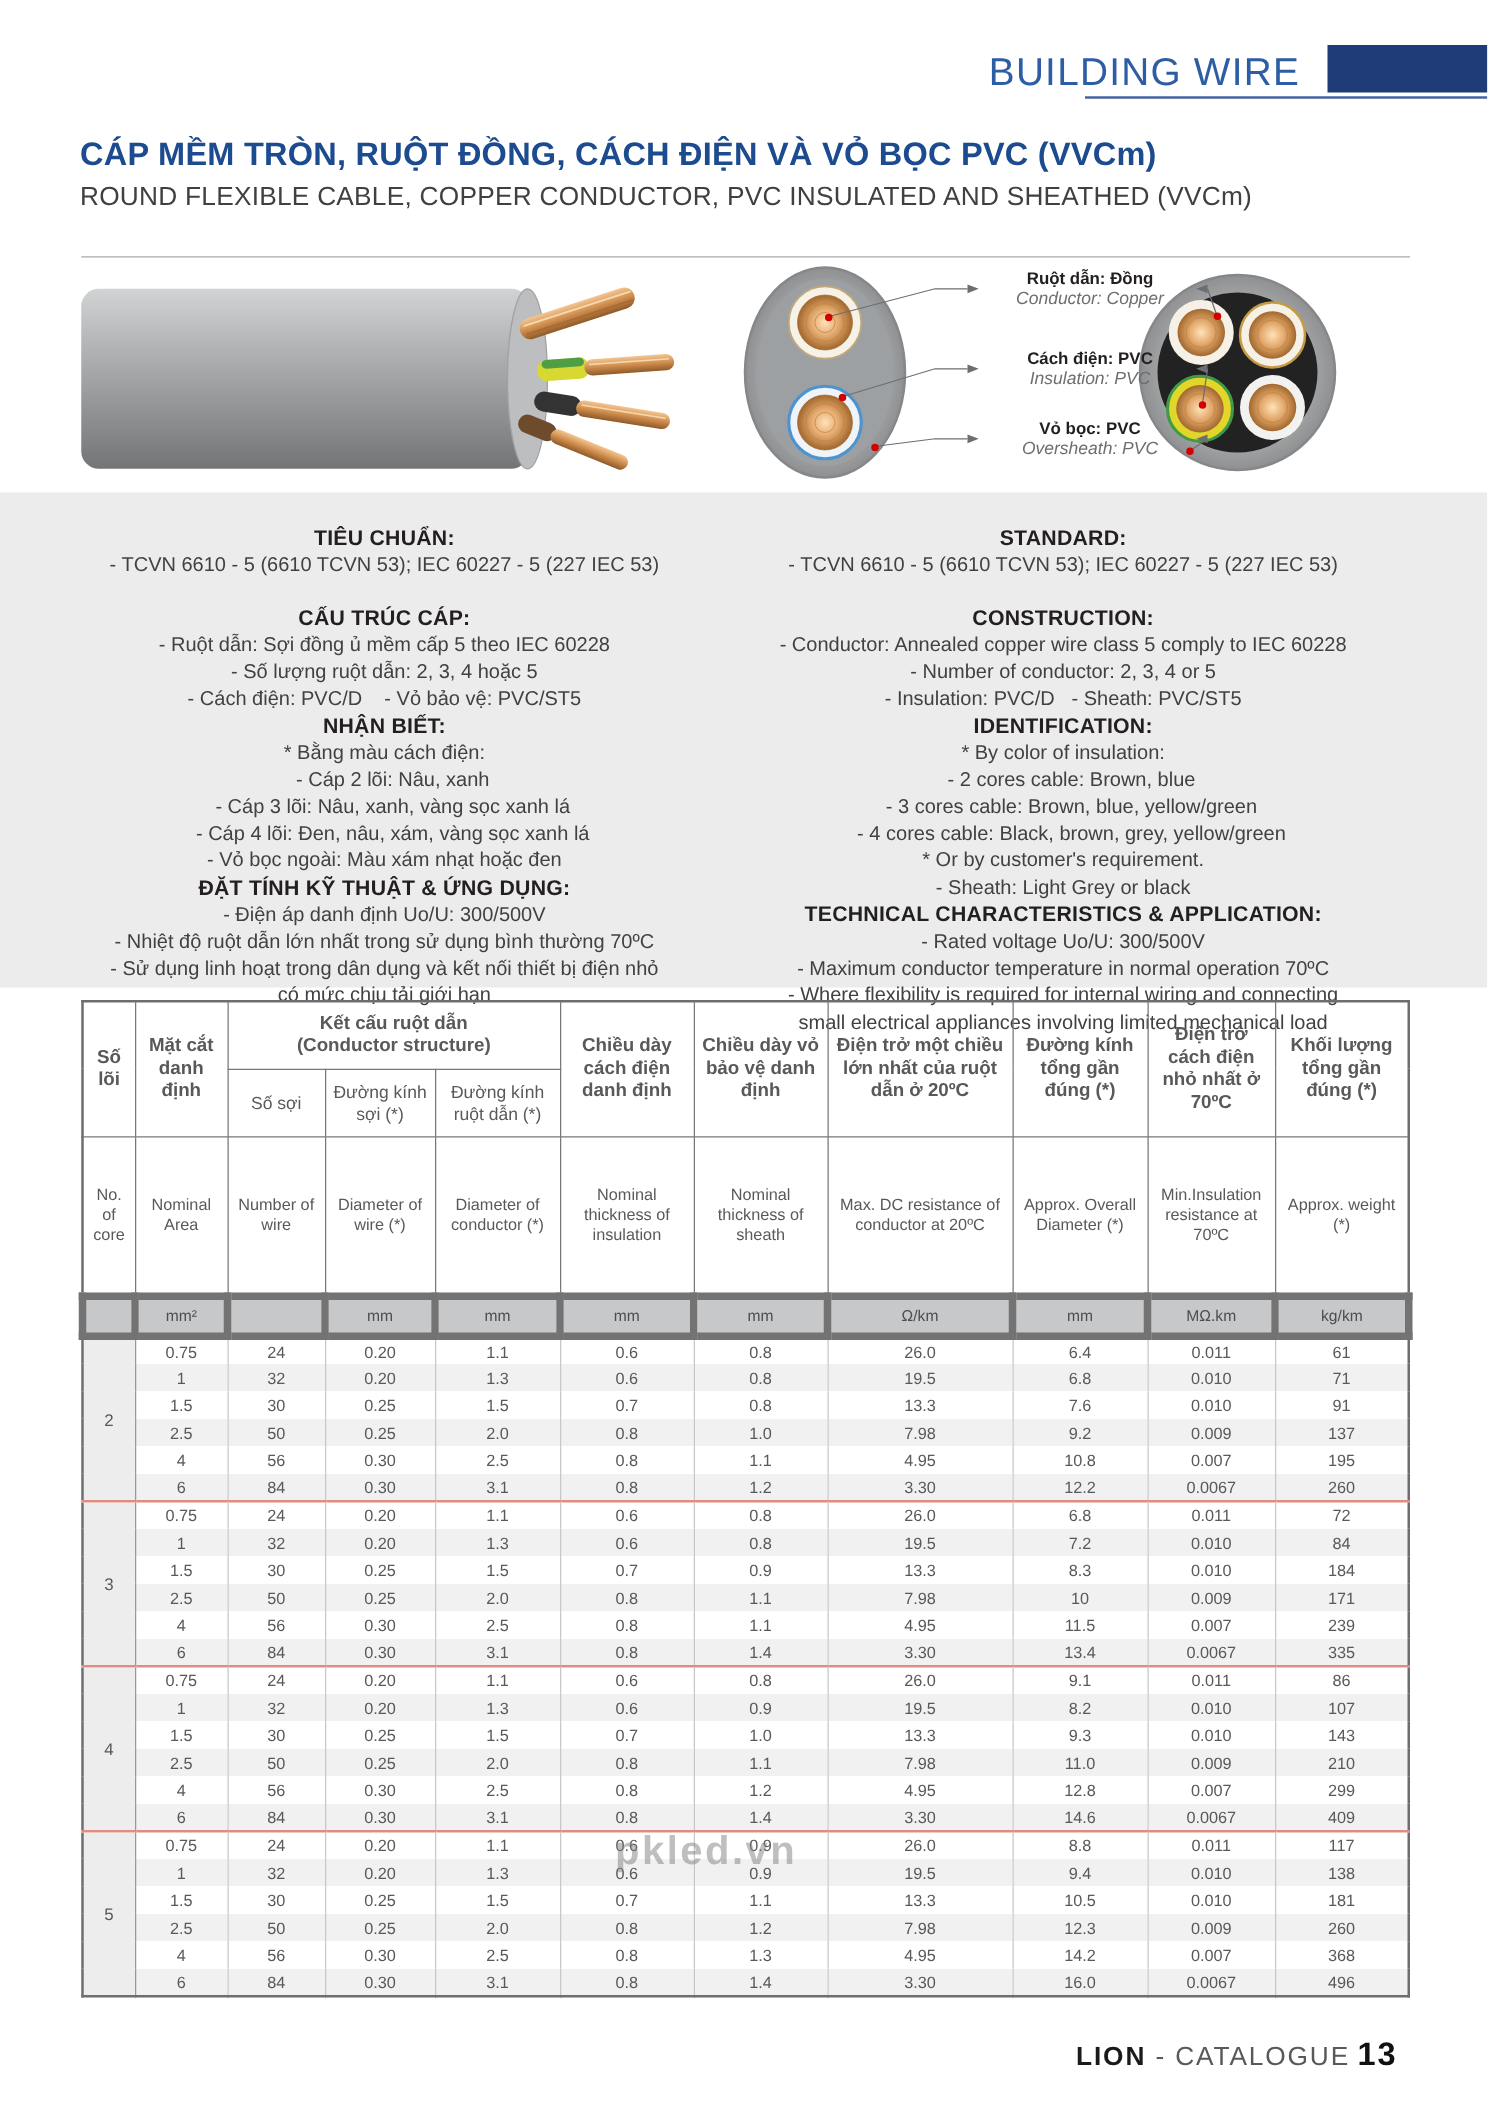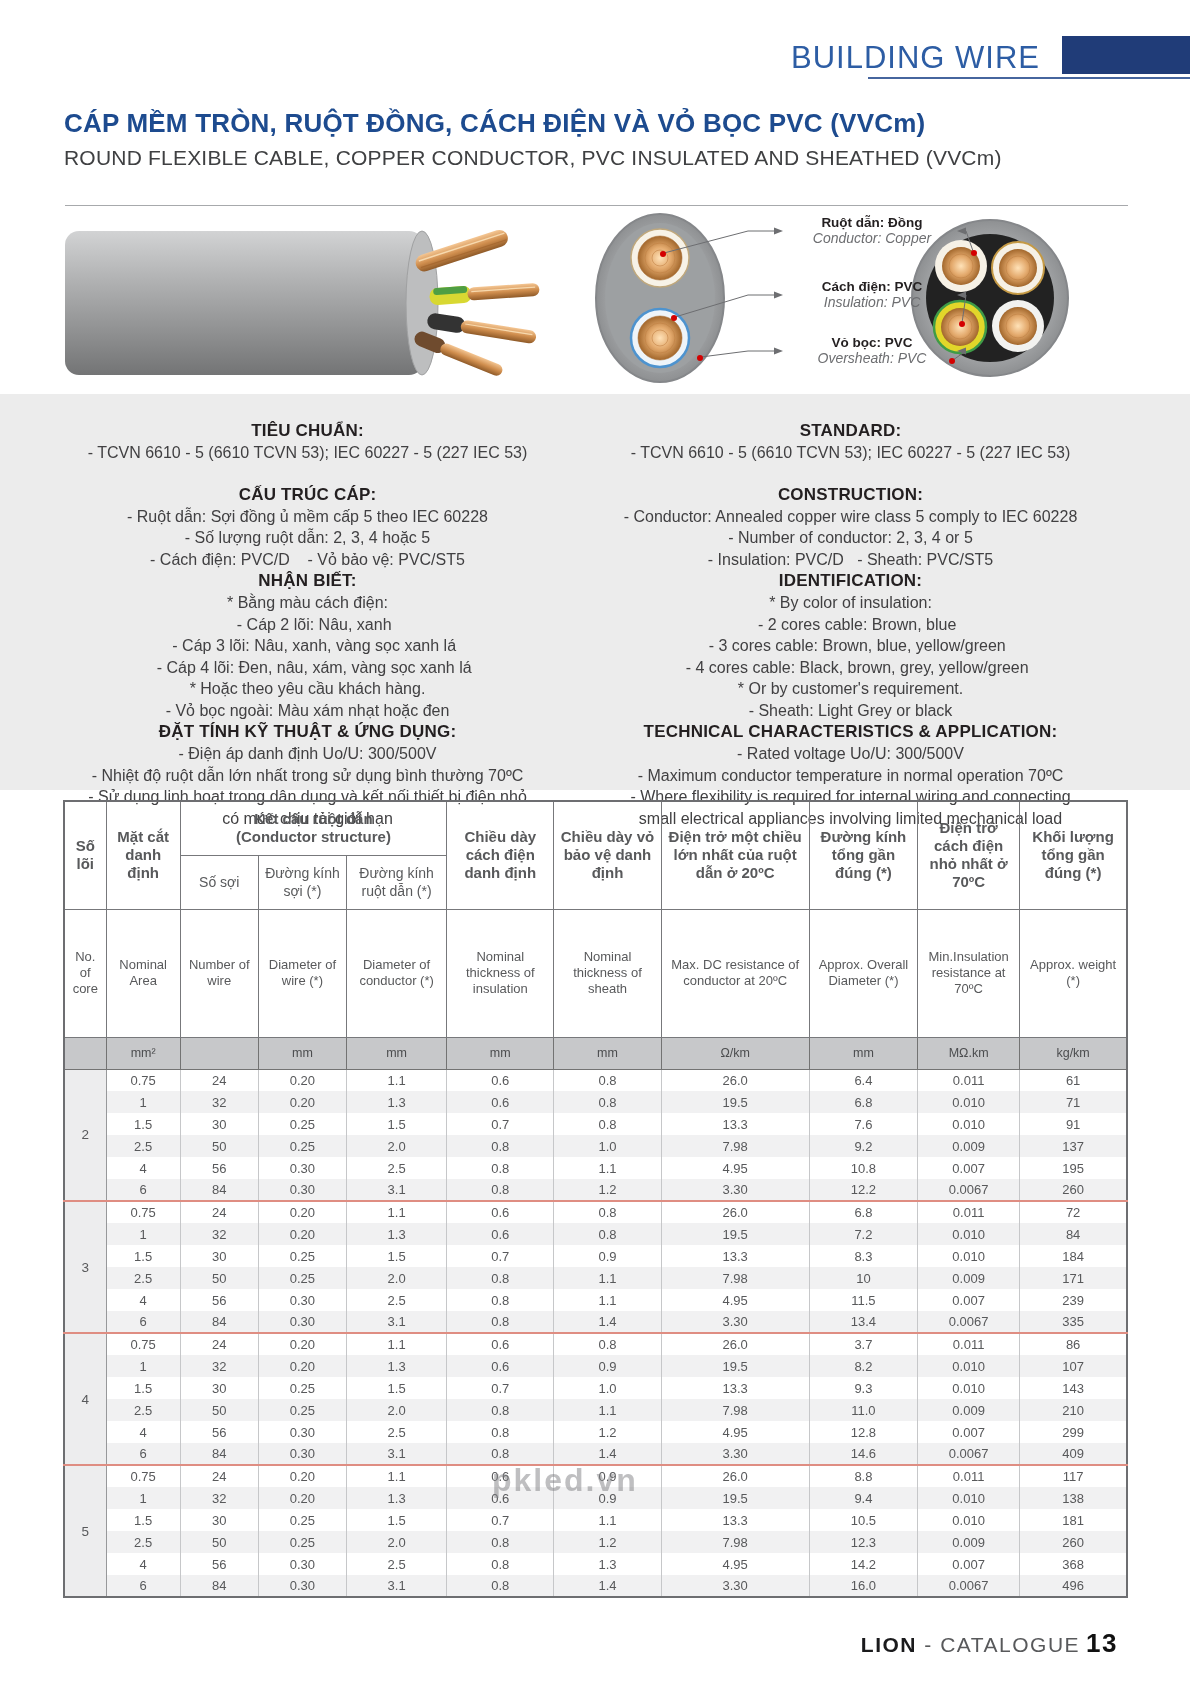--- a/index.html
+++ b/index.html
@@ -34,21 +34,21 @@
   .info-section { margin-bottom:0; }
   .info-col .info-section:first-child { margin-bottom:20px; }
   
   .spec-table-wrap { position:absolute; left:63px; top:800px; }
   table { border-collapse:collapse; table-layout:fixed; width:1065px; color:#58595b; border:2px solid #6d6e71; }
   th, td { text-align:center; vertical-align:middle; font-weight:normal; overflow:hidden; }
   thead th { border:1px solid #77787b; font-size:15px; line-height:18px; padding:2px 3px; white-space:pre-line; }
   .h-vi th { height:54px;font-weight:bold; }
   .h-vi-sub th { height:54px; font-size:14px; }
   .h-en th { height:128px; font-size:13px; line-height:16px; }
-  .units td { background:#c7c8ca; border:1px solid #737373; height:32px; font-size:12.5px; color:#4c4d4f; }
+  .units td { background:#c7c8ca; border:6px solid #737373; height:32px; font-size:12.5px; color:#4c4d4f; }
   tbody td { border-left:1px solid #c6c7c9; border-right:1px solid #c6c7c9; height:22px; padding:0 2px; font-size:13px; }
   tbody td.core-cell { background:#ededee; border:1px solid #97989a; font-size:13.5px; }
   tr.alt td:not(.core-cell) { background:#f1f1f2; }
   tr.group-start td { border-top:2px solid #df8d82; }
   
   .watermark { position:absolute; left:492px; top:1462px; font-size:32px; font-weight:bold;
     color:#808184; opacity:.5; letter-spacing:2px; z-index:5; }
   
   .footer { position:absolute; top:1628px; right:72px; font-size:21px; color:#58595b; letter-spacing:1.5px; }
   .footer .brand { font-weight:bold; color:#1a1a1c; }
@@ -202,21 +202,20 @@
           <div class="info-line">- Ruột dẫn: Sợi đồng ủ mềm cấp 5 theo IEC 60228</div>
           <div class="info-line">- Số lượng ruột dẫn: 2, 3, 4 hoặc 5</div>
           <div class="info-line">- Cách điện: PVC/D    - Vỏ bảo vệ: PVC/ST5</div>
         </div>
         <div class="info-section">
           <div class="info-heading">NHẬN BIẾT:</div>
           <div class="info-line">* Bằng màu cách điện:</div>
           <div class="info-line">   - Cáp 2 lõi: Nâu, xanh</div>
           <div class="info-line">   - Cáp 3 lõi: Nâu, xanh, vàng sọc xanh lá</div>
           <div class="info-line">   - Cáp 4 lõi: Đen, nâu, xám, vàng sọc xanh lá</div>
-          <div class="info-line">* Hoặc theo yêu cầu khách hàng.</div>
           <div class="info-line">- Vỏ bọc ngoài: Màu xám nhạt hoặc đen</div>
         </div>
         <div class="info-section">
           <div class="info-heading">ĐẶT TÍNH KỸ THUẬT &amp; ỨNG DỤNG:</div>
           <div class="info-line">- Điện áp danh định Uo/U: 300/500V</div>
           <div class="info-line">- Nhiệt độ ruột dẫn lớn nhất trong sử dụng bình thường 70ºC</div>
           <div class="info-line">- Sử dụng linh hoạt trong dân dụng và kết nối thiết bị điện nhỏ</div>
           <div class="info-line">có mức chịu tải giới hạn</div>
         </div>
       </div>
@@ -459,21 +458,21 @@
           </tr>
           <tr class="group-start">
             <td rowspan="6" class="core-cell">4</td>
             <td>0.75</td>
             <td>24</td>
             <td>0.20</td>
             <td>1.1</td>
             <td>0.6</td>
             <td>0.8</td>
             <td>26.0</td>
-            <td>3.7</td>
+            <td>9.1</td>
             <td>0.011</td>
             <td>86</td>
           </tr>
           <tr class="alt">
             <td>1</td>
             <td>32</td>
             <td>0.20</td>
             <td>1.3</td>
             <td>0.6</td>
             <td>0.9</td>

